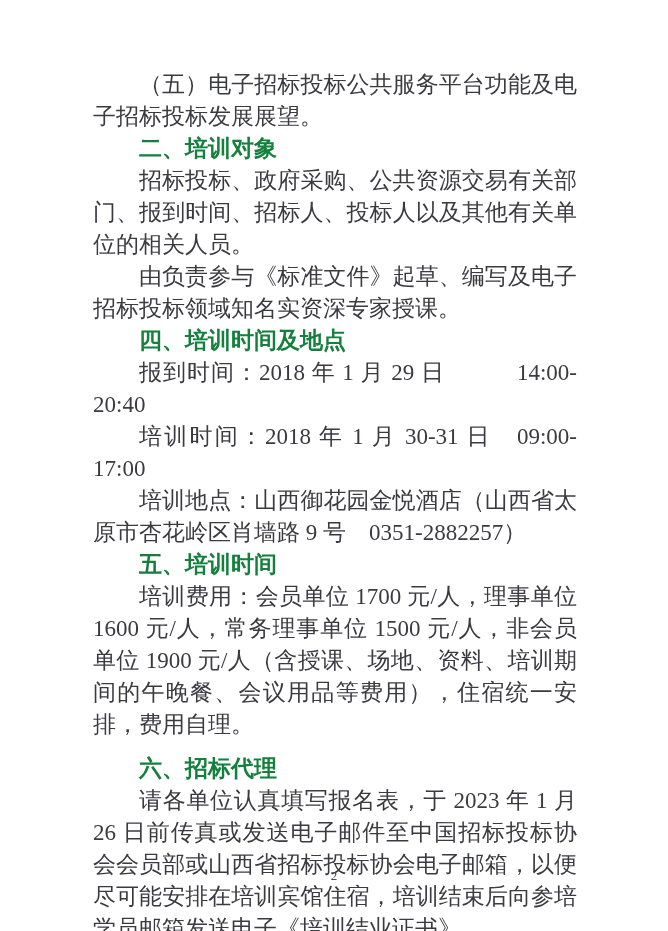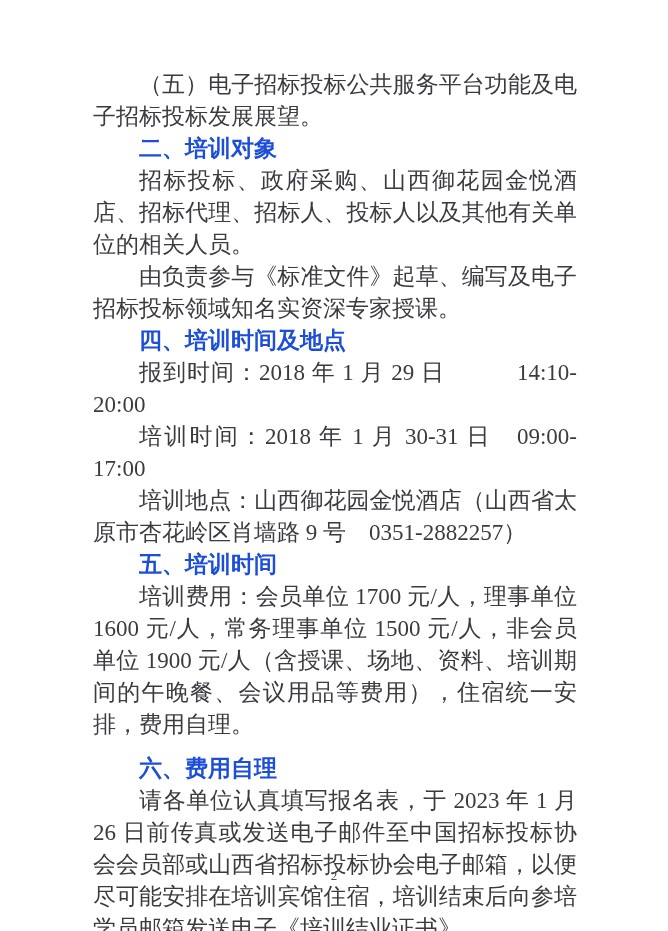--- a/index.html
+++ b/index.html
@@ -26,21 +26,21 @@
     text-align: justify;
   }
   .para {
     margin: 0;
     text-indent: 2em;
   }
   .heading {
     margin: 0;
     text-indent: 2em;
     font-weight: bold;
-    color: #1d4ed8;
+    color: #15803d;
   }
   .heading.extra-space {
     margin-top: 12px;
   }
   .page-footer {
     position: absolute;
     left: 0;
     right: 0;
     top: 868px;
     text-align: center;
@@ -49,25 +49,25 @@
     color: #4a4a52;
   }
 </style>
 </head>
 <body>
 
 <div class="page">
   <div class="doc-body">
     <p class="para">（五）电子招标投标公共服务平台功能及电子招标投标发展展望。</p>
     <p class="heading">二、培训对象</p>
-    <p class="para">招标投标、政府采购、山西御花园金悦酒店、招标代理、招标人、投标人以及其他有关单位的相关人员。</p>
+    <p class="para">招标投标、政府采购、公共资源交易有关部门、报到时间、招标人、投标人以及其他有关单位的相关人员。</p>
     <p class="para">由负责参与《标准文件》起草、编写及电子招标投标领域知名实资深专家授课。</p>
     <p class="heading">四、培训时间及地点</p>
-    <p class="para">报到时间：2018 年 1 月 29 日　　　14:10-20:00</p>
+    <p class="para">报到时间：2018 年 1 月 29 日　　　14:00-20:40</p>
     <p class="para">培训时间：2018 年 1 月 30-31 日　09:00-17:00</p>
     <p class="para">培训地点：山西御花园金悦酒店（山西省太原市杏花岭区肖墙路 9 号　0351-2882257）</p>
     <p class="heading">五、培训时间</p>
     <p class="para">培训费用：会员单位 1700 元/人，理事单位 1600 元/人，常务理事单位 1500 元/人，非会员单位 1900 元/人（含授课、场地、资料、培训期间的午晚餐、会议用品等费用），住宿统一安排，费用自理。</p>
-    <p class="heading extra-space">六、费用自理</p>
+    <p class="heading extra-space">六、招标代理</p>
     <p class="para">请各单位认真填写报名表，于 2023 年 1 月 26 日前传真或发送电子邮件至中国招标投标协会会员部或山西省招标投标协会电子邮箱，以便尽可能安排在培训宾馆住宿，培训结束后向参培学员邮箱发送电子《培训结业证书》。</p>
   </div>
   <div class="page-footer">2</div>
 </div>
 
 </body></html>

